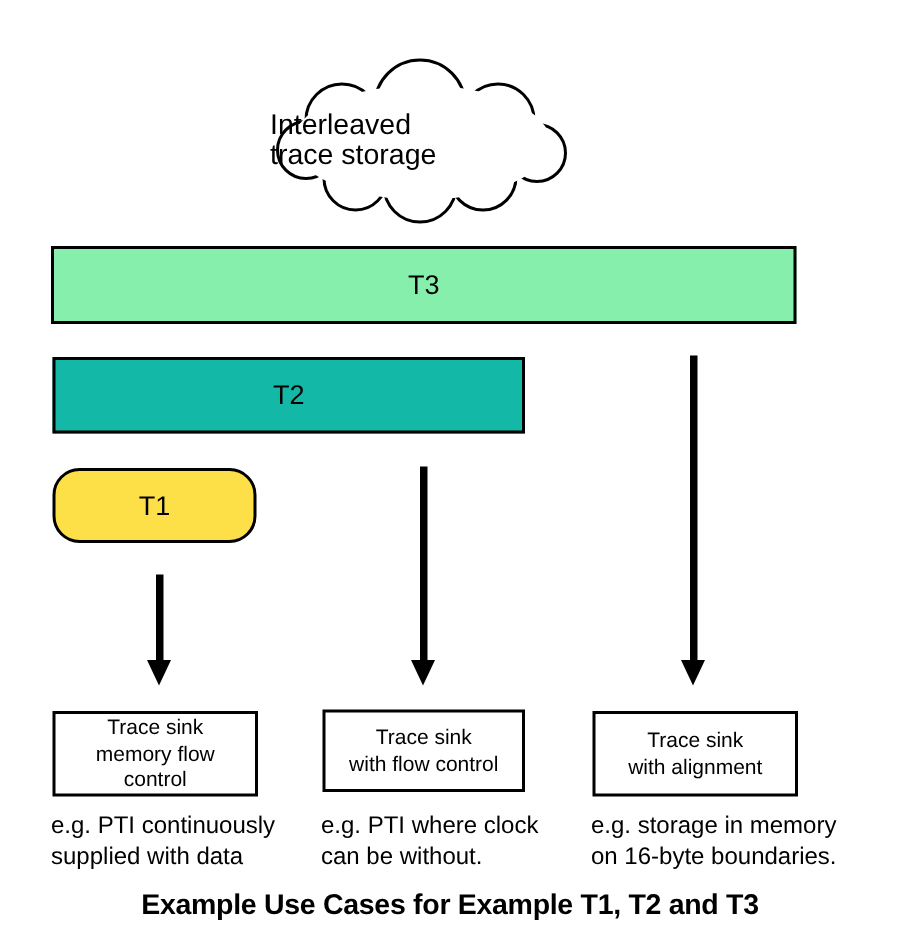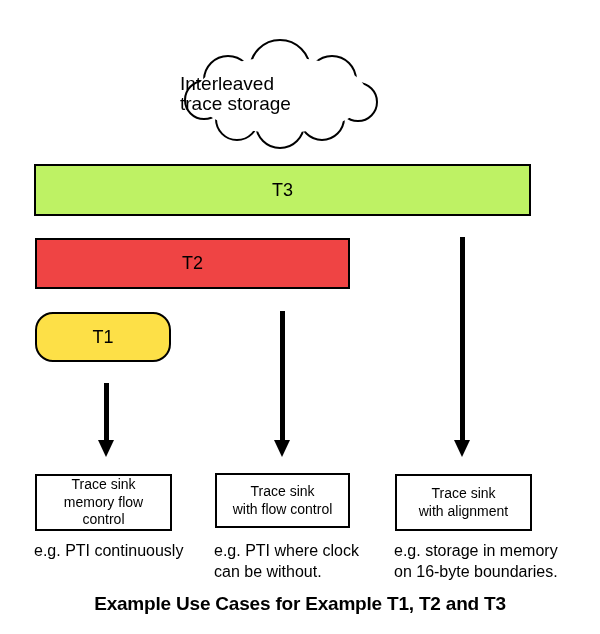--- a/index.html
+++ b/index.html
@@ -89,24 +89,24 @@
       <circle cx="57" cy="81" r="21"></circle>
       <circle cx="24" cy="62" r="19"></circle>
     </g>
     <ellipse cx="101" cy="57" rx="86" ry="38" fill="#ffffff" stroke="none"></ellipse>
   </svg>
   <div class="cloud-text">
     <span>Interleaved</span>
     <span>trace storage</span>
   </div>
 
-  <div class="bar bar-t3" style="background-color: #bef264;">
+  <div class="bar bar-t3" style="background-color: #86efac;">
     <span>T3</span>
   </div>
-  <div class="bar bar-t2" style="background-color: #ef4444;">
+  <div class="bar bar-t2" style="background-color: #14b8a6;">
     <span>T2</span>
   </div>
   <div class="bar bar-t1" style="background-color: #fde047; border-radius: 18px;">
     <span>T1</span>
   </div>
 
   <div class="arrow arrow-t1">
     <div class="stem"></div>
     <div class="head"></div>
   </div>
@@ -128,20 +128,21 @@
     <span>Trace sink</span>
     <span>with flow control</span>
   </div>
   <div class="sink-box box-3">
     <span>Trace sink</span>
     <span>with alignment</span>
   </div>
 
   <div class="caption cap-1">
     <span>e.g. PTI continuously</span>
+    <span>supplied with data</span>
   </div>
   <div class="caption cap-2">
     <span>e.g. PTI where clock</span>
     <span>can be without.</span>
   </div>
   <div class="caption cap-3">
     <span>e.g. storage in memory</span>
     <span>on 16-byte boundaries.</span>
   </div>
 

